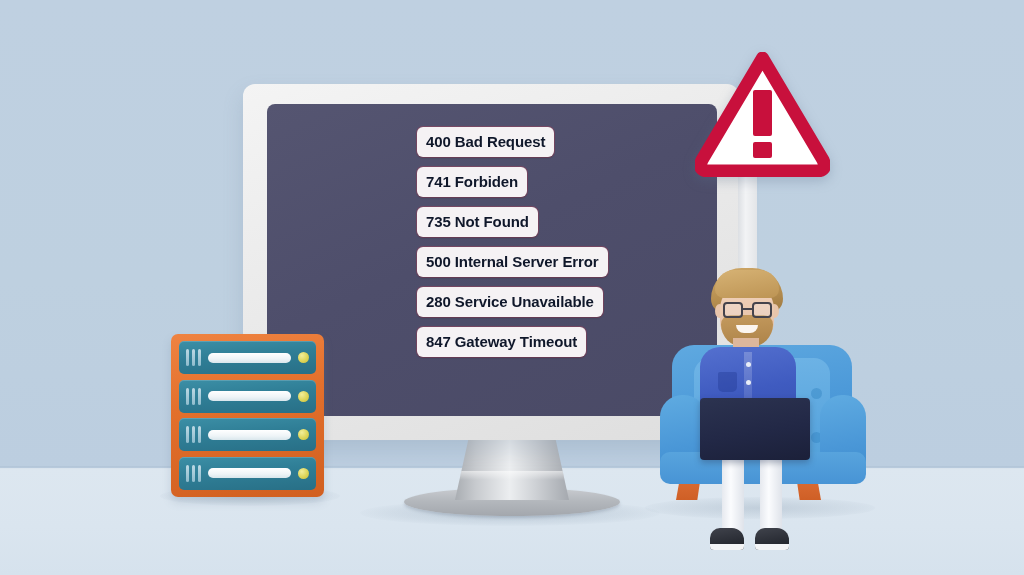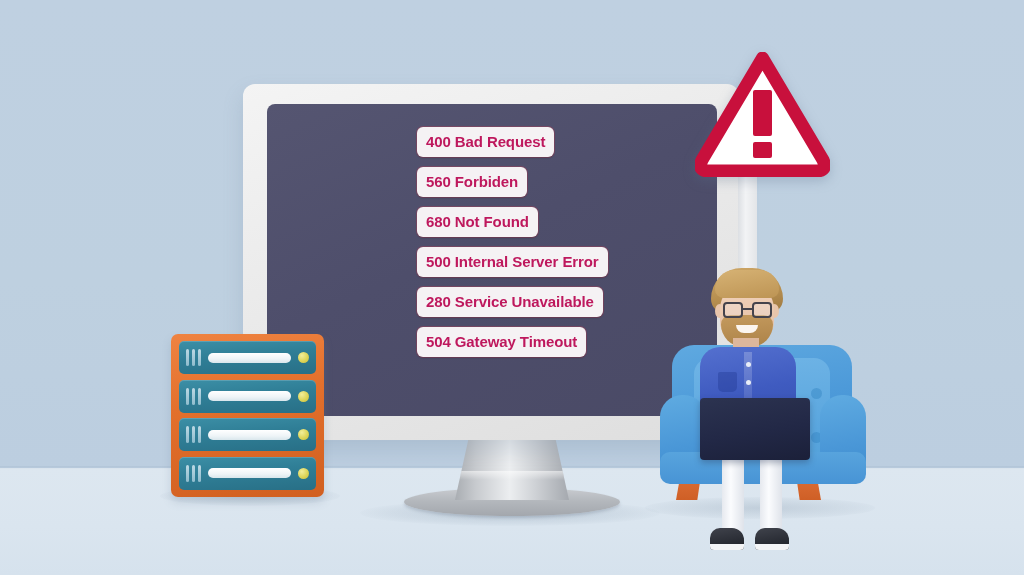--- a/index.html
+++ b/index.html
@@ -85,21 +85,21 @@
   .badge-list {
     position: absolute;
     left: 417px; top: 127px;
     display: flex;
     flex-direction: column;
     gap: 10px;
     align-items: flex-start;
   }
   .badge {
     background: #f5f2f4;
-    color: #be185d;
+    color: #0f172a;
     font-size: 15px;
     font-weight: bold;
     line-height: 1;
     padding: 7px 9px 8px 9px;
     border-radius: 6px;
     white-space: nowrap;
     box-shadow: 0 1px 2px rgba(0,0,0,.22), 0 0 0 1px rgba(200,60,90,.35);
     letter-spacing: -0.1px;
   }
 
@@ -364,25 +364,25 @@
   <div class="floor-line"></div>
 
   <div class="monitor-shadow"></div>
   <div class="monitor-base"></div>
   <div class="monitor-neck"></div>
   <div class="monitor-body"></div>
   <div class="monitor-screen"></div>
 
   <div class="badge-list">
     <div class="badge">400 Bad Request</div>
-    <div class="badge">560 Forbiden</div>
-    <div class="badge">680 Not Found</div>
+    <div class="badge">741 Forbiden</div>
+    <div class="badge">735 Not Found</div>
     <div class="badge">500 Internal Server Error</div>
     <div class="badge">280 Service Unavailable</div>
-    <div class="badge">504 Gateway Timeout</div>
+    <div class="badge">847 Gateway Timeout</div>
   </div>
 
   <div class="sign-pole"></div>
   <svg class="warn-tri" viewBox="0 0 135 125">
     <path d="M67.5 6 L128 108 Q133 119 121 119 L14 119 Q2 119 7 108 Z" fill="#ffffff" stroke="#c8103c" stroke-width="13" stroke-linejoin="round"></path>
     <rect x="58" y="38" width="19" height="46" rx="2" fill="#c8103c"></rect>
     <rect x="58" y="90" width="19" height="16" rx="2" fill="#c8103c"></rect>
   </svg>
 
   <div class="rack-shadow"></div>

